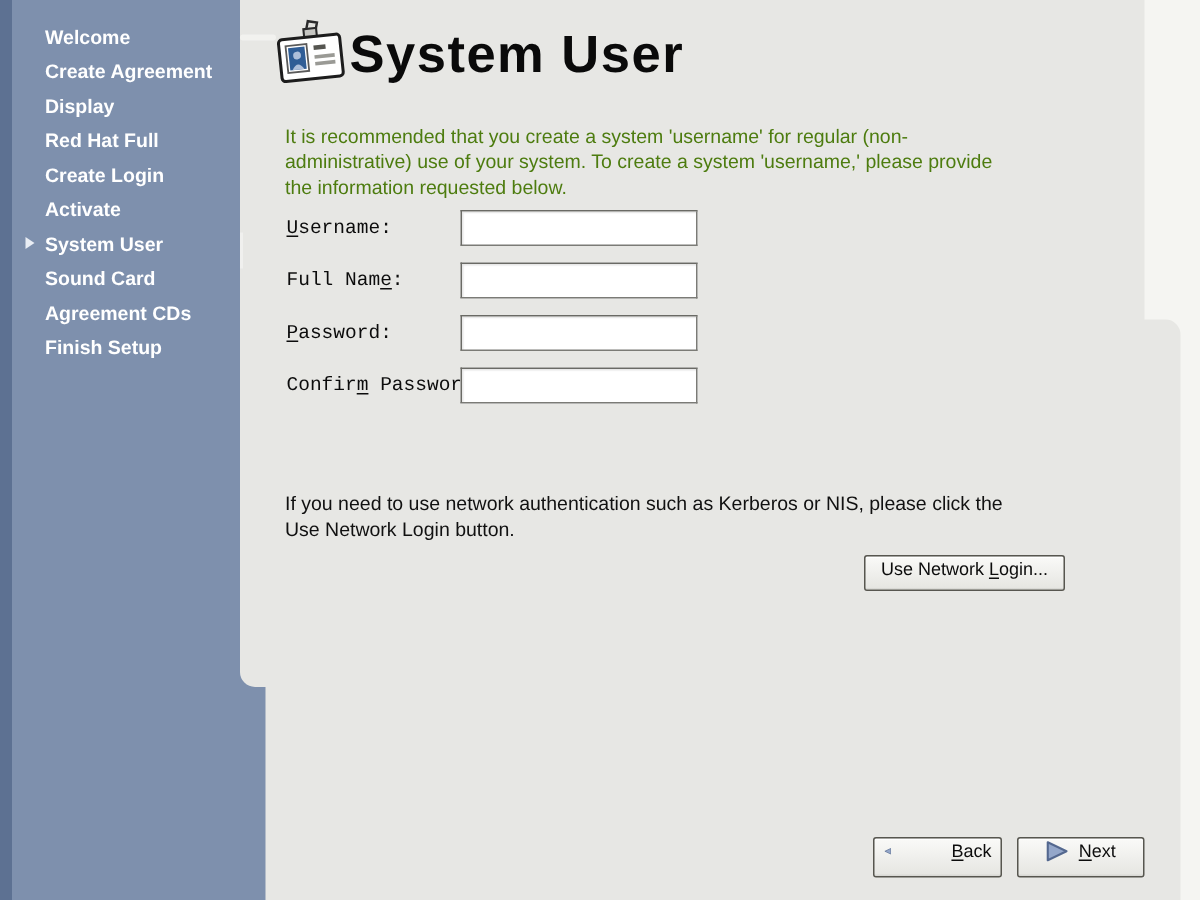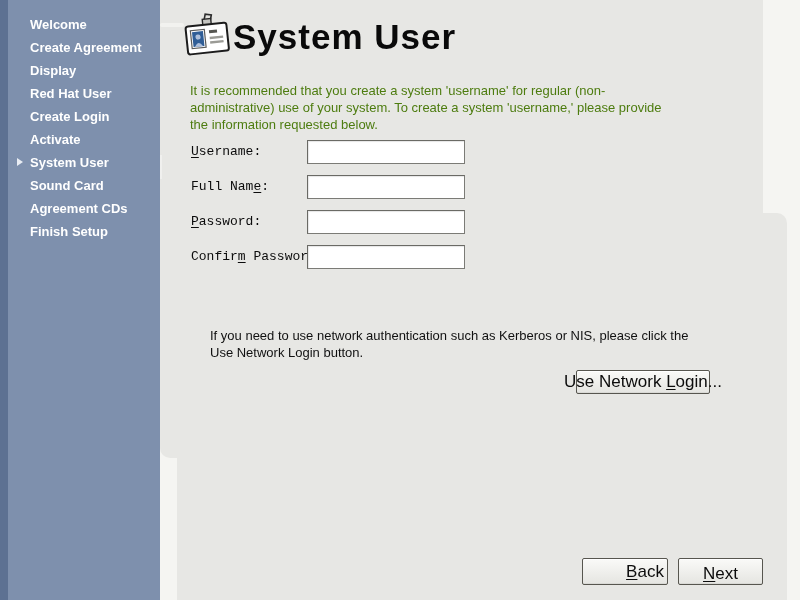--- a/index.html
+++ b/index.html
@@ -1,73 +1,73 @@
 <!DOCTYPE html>
 <html><head>
 <meta charset="utf-8">
 <style>
   html,body{margin:0;padding:0;}
   body{font-family:"Liberation Sans",sans-serif;}
   .stage{position:relative;width:800px;height:600px;background:#f5f5f2;overflow:hidden;}
 
   
-  .sidebar{position:absolute;left:0;top:0;width:160px;height:600px;background:#7e90ad;}
+  .sidebar{position:absolute;left:0;top:0;width:160px;height:600px;background:#7e90ad;padding-left:20px;}
   .sidebar-strip{position:absolute;left:0;top:0;width:8px;height:600px;background:#5d7192;}
   .steps{position:absolute;left:0;top:13px;margin:0;padding:0;list-style:none;width:160px;}
   .steps li{position:relative;height:23px;line-height:23px;padding-left:30px;
             font-size:13px;font-weight:bold;color:#ffffff;cursor:default;}
   .active-arrow{position:absolute;left:17px;top:7px;width:0;height:0;
             border-left:6px solid #e9edf4;border-top:4.5px solid transparent;border-bottom:4.5px solid transparent;}
 
   
   .panel-a{position:absolute;left:160px;top:0;width:603px;height:458px;background:#e7e7e4;border-radius:0 0 0 10px;}
   .panel-b{position:absolute;left:177px;top:213px;width:610px;height:387px;background:#e7e7e4;border-radius:0 10px 0 0;}
   .tick{position:absolute;left:160px;top:23px;width:24px;height:4px;background:#f2f2ef;border-radius:2px;}
   .edge-glint{position:absolute;left:160px;top:155px;width:2px;height:24px;background:#f0f0ee;}
 
   
   .badge-icon{position:absolute;left:184px;top:11px;}
   .page-title{position:absolute;left:233px;top:17px;font-size:35px;font-weight:bold;color:#0a0a0a;letter-spacing:1px;white-space:nowrap;}
 
   
   .intro{position:absolute;left:190px;top:69px;font-size:13px;line-height:17px;color:#4d7c0f;margin-top:13px;}
-  .network-note{position:absolute;left:190px;top:327px;font-size:13px;line-height:17px;color:#111;margin-left:20px;}
+  .network-note{position:absolute;left:190px;top:327px;font-size:13px;line-height:17px;color:#111;}
 
   
   .form-label{position:absolute;left:191px;height:24px;line-height:24px;font-size:13px;color:#0c0c0c;white-space:pre;font-family:Liberation Mono, monospace;}
   .form-input{position:absolute;left:307px;width:150px;height:18px;
               border:1px solid #7b7b76;border-top-color:#6a6a65;border-left-color:#6a6a65;
               background:#ffffff;padding:2px 3px;font-size:13px;font-family:"Liberation Sans",sans-serif;
               box-shadow:inset 1px 1px 1px rgba(0,0,0,0.10);}
   .row0{top:140px}.row1{top:175px}.row2{top:210px}.row3{top:245px}
 
   
-  .btn{position:absolute;display:flex;align-items:center;justify-content:center;gap:5px;
+  .btn{position:absolute;display:flex;justify-content:center;gap:5px;
        background:linear-gradient(to bottom,#fafaf8,#e5e5e1);
        border:1px solid #57564f;border-radius:2px;
        box-shadow:inset 0 1px 0 rgba(255,255,255,0.9), inset 0 -1px 0 rgba(0,0,0,0.05);
-       font-size:17px;color:#0c0c0c;cursor:pointer;white-space:pre;}
+       font-size:12px;color:#0c0c0c;cursor:pointer;white-space:pre;}
   .btn-network{left:576px;top:370px;width:134px;height:24px;}
   .btn-back{left:582px;top:558px;width:86px;height:27px;gap:40px;}
-  .btn-next{left:678px;top:558px;width:85px;height:27px;flex-direction:column;}
+  .btn-next{left:678px;top:558px;width:85px;height:27px;}
   .mn{text-decoration:underline;text-underline-offset:2px;}
   .arrow-svg{display:block;}
 </style>
 </head>
 <body>
 
 <div class="stage">
 
   <div class="sidebar">
     <div class="sidebar-strip"></div>
     <ul class="steps">
       <li><span>Welcome</span></li>
       <li><span>Create Agreement</span></li>
       <li><span>Display</span></li>
-      <li><span>Red Hat User</span></li>
+      <li><span>Red Hat Full</span></li>
       <li><span>Create Login</span></li>
       <li><span>Activate</span></li>
       <li>
         <span class="active-arrow"></span>
         <span>System User</span>
       </li>
       <li><span>Sound Card</span></li>
       <li><span>Agreement CDs</span></li>
       <li><span>Finish Setup</span></li>
     </ul>

